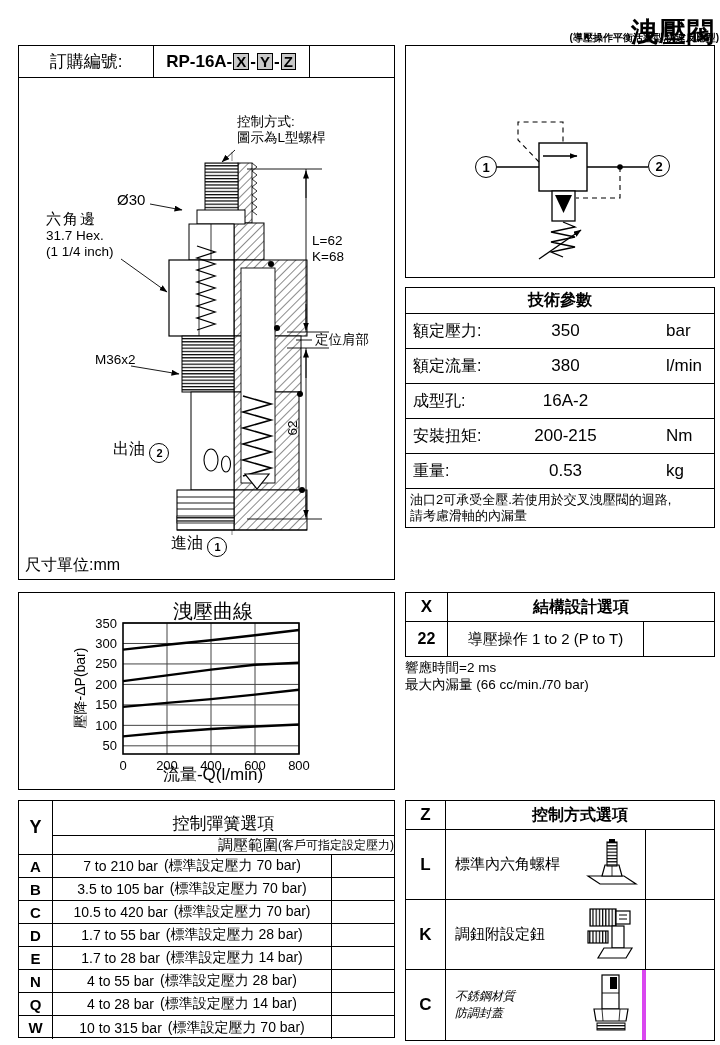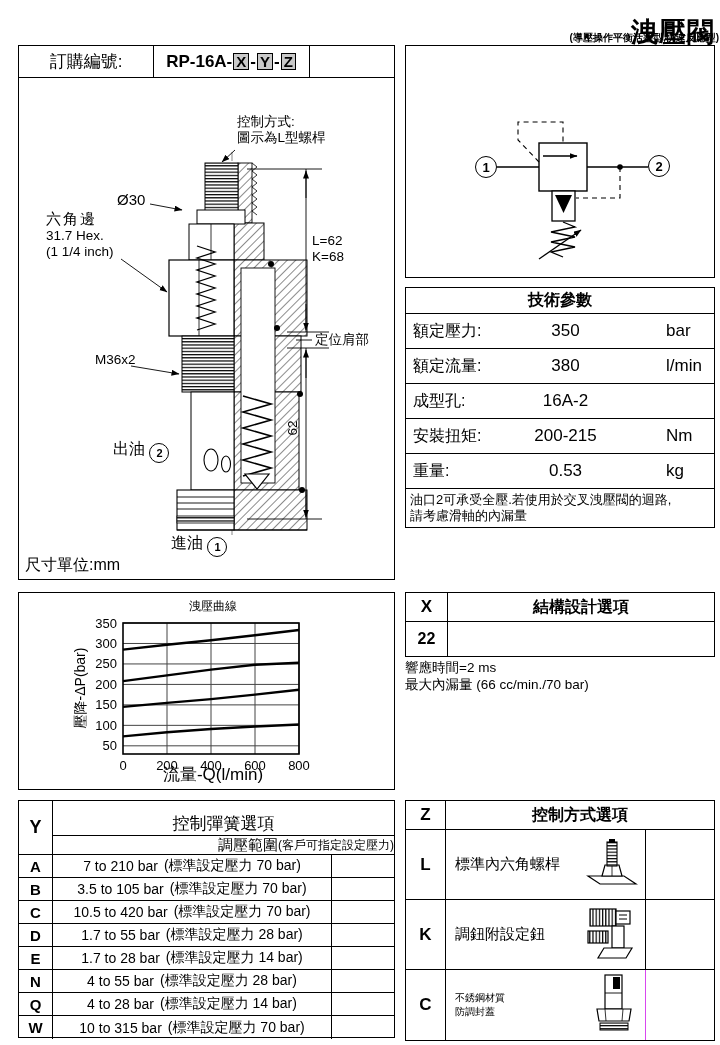--- a/index.html
+++ b/index.html
@@ -33,21 +33,21 @@
   .t-unit{flex:1;padding-left:48px;font-size:17px;}
   .t-note{padding:3px 4px 0 4px;font-size:13px;line-height:1.2;}
   
   .opt-head{display:flex;border-bottom:1px solid #000;box-sizing:border-box;}
   .opt-key{display:flex;align-items:center;justify-content:center;font-weight:bold;border-right:1px solid #000;box-sizing:border-box;}
   .opt-title{flex:1;display:flex;align-items:center;justify-content:center;font-weight:bold;font-size:16px;}
   .opt-row{display:flex;border-bottom:1px solid #000;box-sizing:border-box;align-items:stretch;}
   .opt-row:last-child{border-bottom:none;}
   .cell{display:flex;align-items:center;box-sizing:border-box;}
   
-  #chart-title{position:absolute;left:104px;top:5px;width:180px;text-align:center;font-size:12px;}
+  #chart-title{position:absolute;left:104px;top:5px;width:180px;text-align:center;font-size:20px;}
   #chart-ylabel{position:absolute;left:-18px;top:86px;width:160px;text-align:center;font-size:14px;
                 transform:rotate(-90deg);}
   #chart-xlabel{position:absolute;left:104px;top:170px;width:180px;text-align:center;font-size:17px;}
   svg{display:block;}
   svg text{font-family:"Liberation Sans","DejaVu Sans",sans-serif;}
 </style>
 </head>
 <body>
 
 <div id="page">
@@ -259,20 +259,21 @@
   </div>
 
   <div class="abs" style="left:405px;top:592px;width:310px;">
     <div style="border:1px solid #000;box-sizing:border-box;">
       <div class="opt-head" style="height:29px;">
         <div class="opt-key" style="width:42px;font-size:17px;">X</div>
         <div class="opt-title">結構設計選項</div>
       </div>
       <div class="opt-row" style="height:34px;">
         <div class="cell" style="width:42px;justify-content:center;font-weight:bold;font-size:16px;border-right:1px solid #000;">22</div>
+        <div class="cell" style="width:196px;justify-content:center;font-size:15px;border-right:1px solid #000;">導壓操作 1 to 2 (P to T)</div>
         <div class="cell" style="flex:1;"></div>
       </div>
     </div>
     <div style="font-size:13.5px;line-height:1.25;padding-top:3px;">
       <div>響應時間=2 ms</div>
       <div>最大內漏量 (66 cc/min./70 bar)</div>
     </div>
   </div>
 
   <div class="box" style="left:18px;top:800px;width:377px;height:238px;">
@@ -388,21 +389,21 @@
           <rect x="30" y="21" width="12" height="22" fill="#fff" stroke="#000" stroke-width="1.2"></rect>
           <rect x="6" y="26" width="20" height="12" fill="url(#ptv)" stroke="#000" stroke-width="1.2"></rect>
           <path d="M22 43 L50 43 L44 53 L16 53 Z" fill="#fff" stroke="#000" stroke-width="1.2"></path>
         </svg>
       </div>
       <div class="cell" style="flex:1;"></div>
     </div>
 
     <div class="opt-row" style="height:70px;position:relative;">
       <div class="cell" style="width:40px;justify-content:center;font-weight:bold;font-size:17px;border-right:1px solid #000;">C</div>
-      <div class="cell" style="width:200px;padding-left:9px;font-size:10px;border-right:1px solid #d946ef;position:relative;">
+      <div class="cell" style="width:200px;padding-left:9px;font-size:12px;border-right:4px solid #d946ef;position:relative;font-style:italic;">
         <span>
             <span style="display:block;">不銹鋼材質</span>
             <span style="display:block;">防調封蓋</span>
           </span>
         <svg class="abs" style="right:8px;top:3px;" width="46" height="62" viewBox="0 0 46 62">
           <rect x="14" y="2" width="17" height="34" fill="#fff" stroke="#000" stroke-width="1.2"></rect>
           <rect x="22" y="4" width="7" height="12" fill="#000"></rect>
           <line x1="14" y1="20" x2="31" y2="20" stroke="#000" stroke-width="0.9"></line>
           <polygon points="6,36 40,36 38,48 8,48" fill="#fff" stroke="#000" stroke-width="1.2"></polygon>
           <line x1="14" y1="36" x2="15" y2="48" stroke="#000" stroke-width="0.8"></line>

